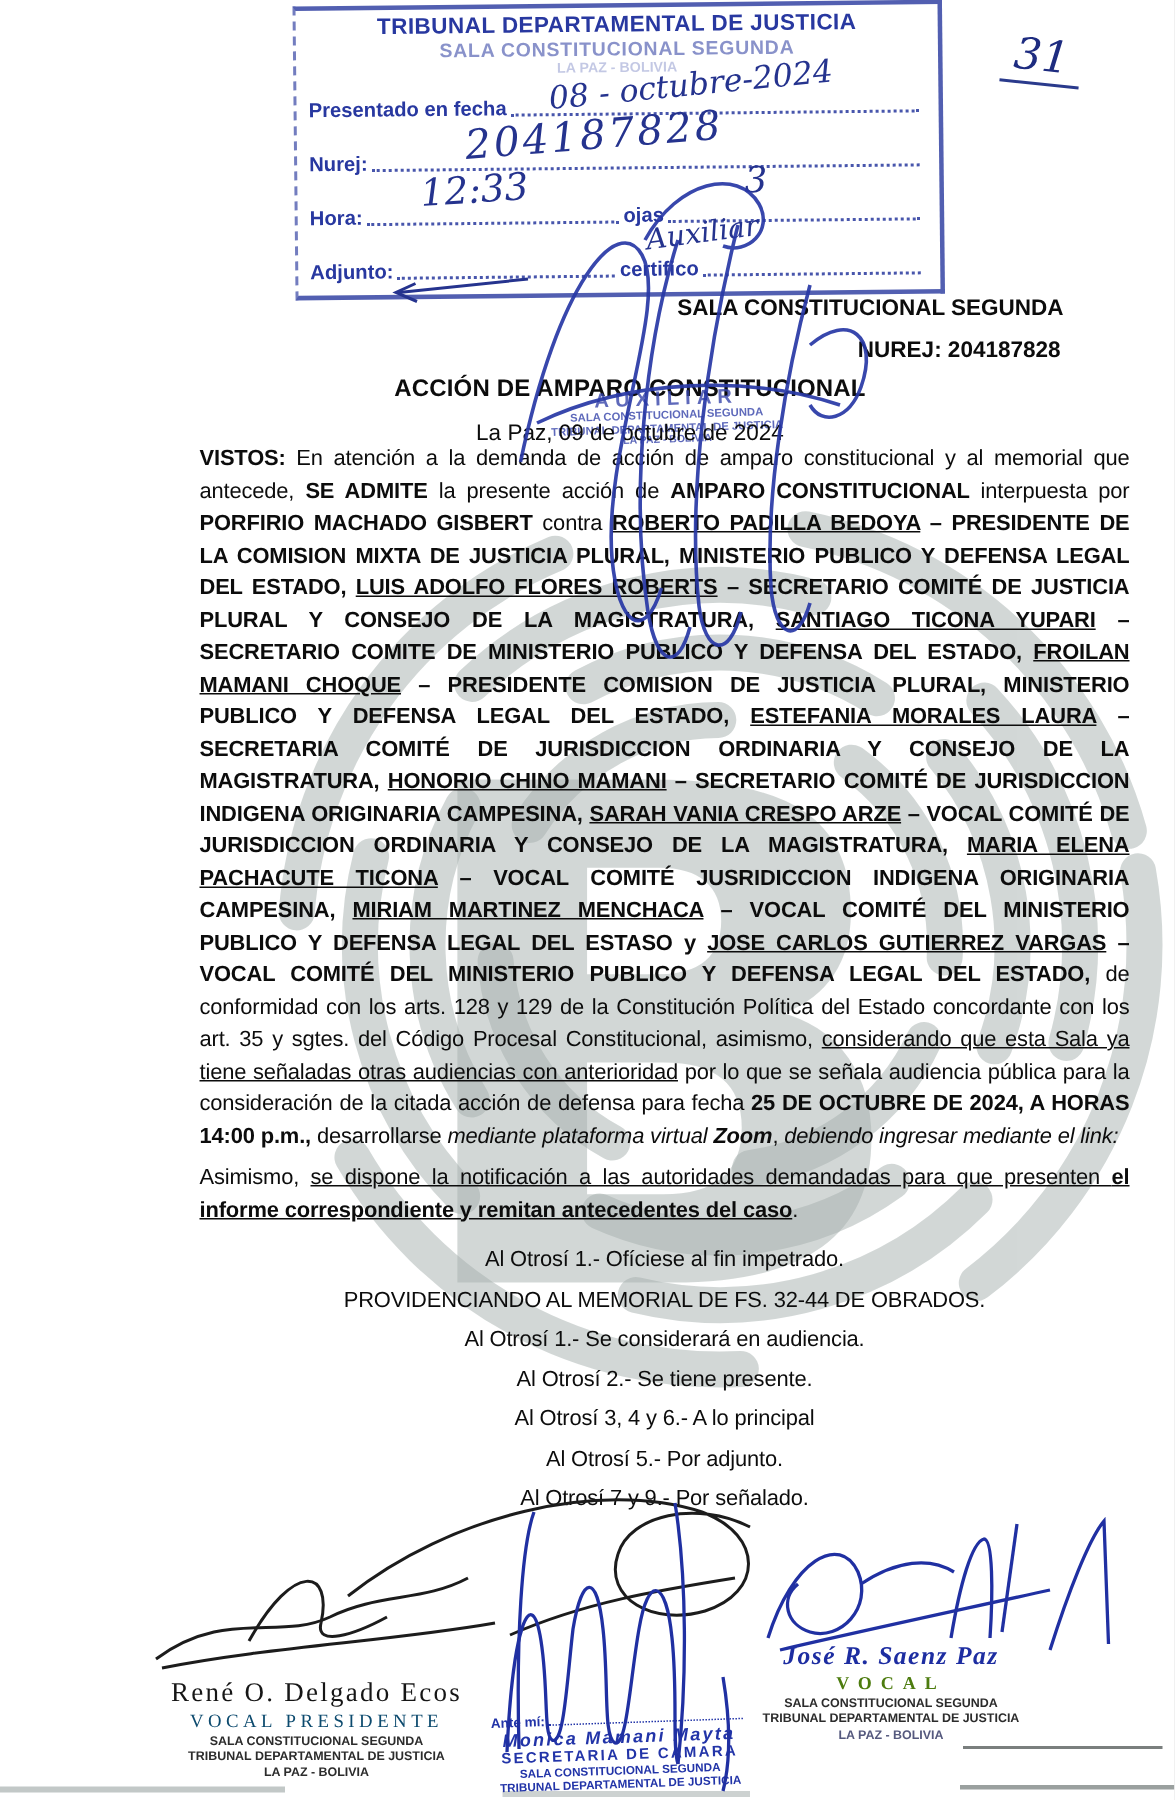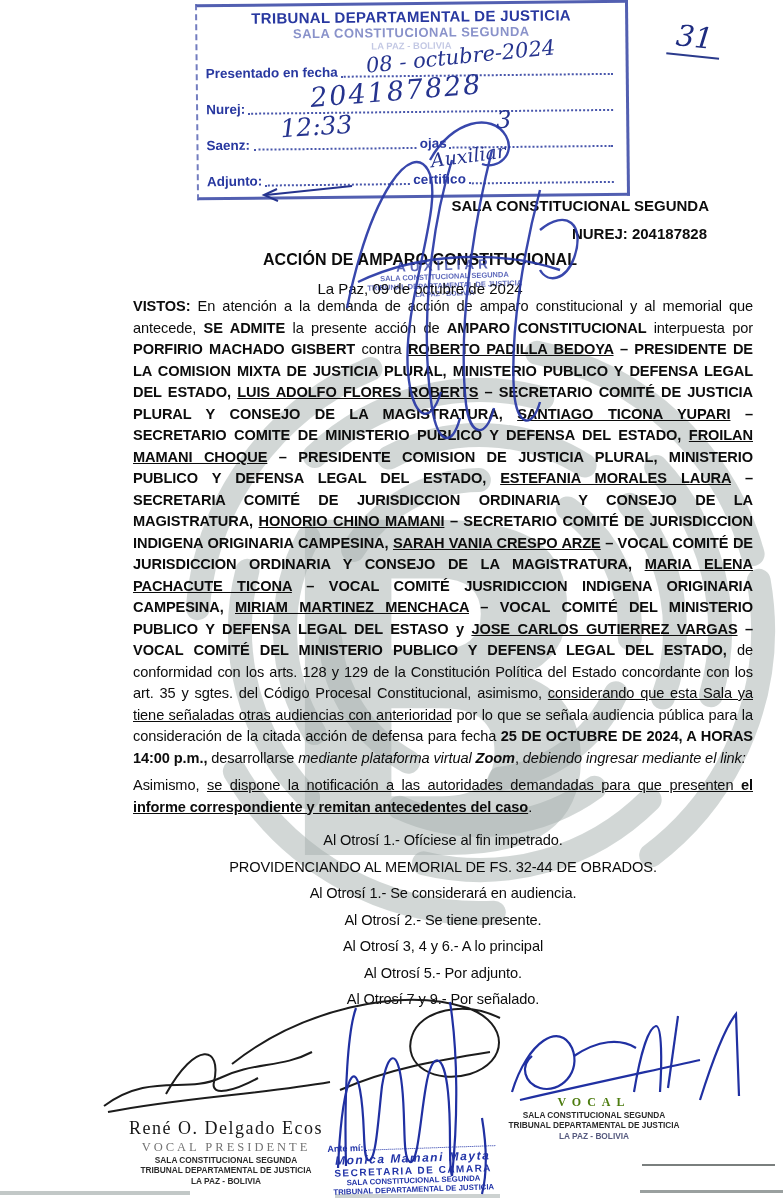--- a/index.html
+++ b/index.html
@@ -54,23 +54,23 @@
   .i{font-style:italic;}
   .bi{font-weight:bold;font-style:italic;}
   .bu{font-weight:bold;text-decoration:underline;}
   .link-line{margin-top:7px;font-size:13.4px;font-weight:bold;letter-spacing:0;}
   .p3{margin-top:6px;}
   .p4{margin-top:9px;}
   .otrosi{margin-top:5px;text-align:center;}
   .otrosi.first{margin-top:12px;}
 
   
-  .sig-left{position:absolute;left:95px;top:1118px;width:262px;z-index:2;text-align:center;}
+  .sig-left{position:absolute;left:80px;top:1118px;width:262px;z-index:2;text-align:center;}
   .sig-left .name{font-family:"Liberation Serif",serif;font-size:18px;letter-spacing:1.5px;color:#161616;}
-  .sig-left .role{font-family:"Liberation Serif",serif;font-size:12.5px;letter-spacing:3px;color:#737373;margin-top:1px;}
+  .sig-left .role{font-family:"Liberation Serif",serif;font-size:12.5px;letter-spacing:3px;color:#0c4a6e;margin-top:1px;}
   .sig-org{font-size:8.3px;font-weight:bold;line-height:10.3px;color:#2c2c2c;}
   .sig-right{position:absolute;left:468px;top:1094px;width:252px;z-index:2;text-align:center;}
   .sig-right .name{font-family:"Liberation Serif",serif;font-style:italic;font-weight:bold;
                    font-size:17px;letter-spacing:1px;color:#1d2da1;}
   .sig-right .role{font-family:"Liberation Serif",serif;font-size:12px;letter-spacing:6px;
                    font-weight:bold;color:#4d7c0f;margin-top:1px;}
   .sig-right .faded{color:#55597e;}
   .sec-stamp{position:absolute;left:328px;top:1141px;width:170px;z-index:2;color:#2234a8;
              transform:rotate(-2deg);text-align:center;}
   .sec-ante{display:flex;align-items:flex-end;font-size:9px;font-weight:bold;}
@@ -109,21 +109,21 @@
     <div class="st3">LA PAZ - BOLIVIA</div>
     <div class="srow first">
       <span class="lbl">Presentado en fecha</span>
       <span class="lead"></span>
     </div>
     <div class="srow">
       <span class="lbl">Nurej:</span>
       <span class="lead"></span>
     </div>
     <div class="srow">
-      <span class="lbl">Saenz:</span>
+      <span class="lbl">Hora:</span>
       <span class="lead"></span>
       <span class="lbl">ojas</span>
       <span class="lead"></span>
     </div>
     <div class="srow">
       <span class="lbl">Adjunto:</span>
       <span class="lead"></span>
       <span class="lbl">certifico</span>
       <span class="lead"></span>
     </div>
@@ -165,20 +165,21 @@
 
   <div class="sig-left">
     <div class="name">René O. Delgado Ecos</div>
     <div class="role">VOCAL  PRESIDENTE</div>
     <div class="sig-org">SALA CONSTITUCIONAL SEGUNDA</div>
     <div class="sig-org">TRIBUNAL DEPARTAMENTAL DE JUSTICIA</div>
     <div class="sig-org">LA PAZ - BOLIVIA</div>
   </div>
 
   <div class="sig-right">
+    <div class="name">José R. Saenz Paz</div>
     <div class="role">VOCAL</div>
     <div class="sig-org">SALA CONSTITUCIONAL SEGUNDA</div>
     <div class="sig-org">TRIBUNAL DEPARTAMENTAL DE JUSTICIA</div>
     <div class="sig-org faded">LA PAZ - BOLIVIA</div>
   </div>
 
   <div class="sec-stamp">
     <div class="sec-ante">
       <span>Ante mí:</span>
       <span class="dots"></span>

